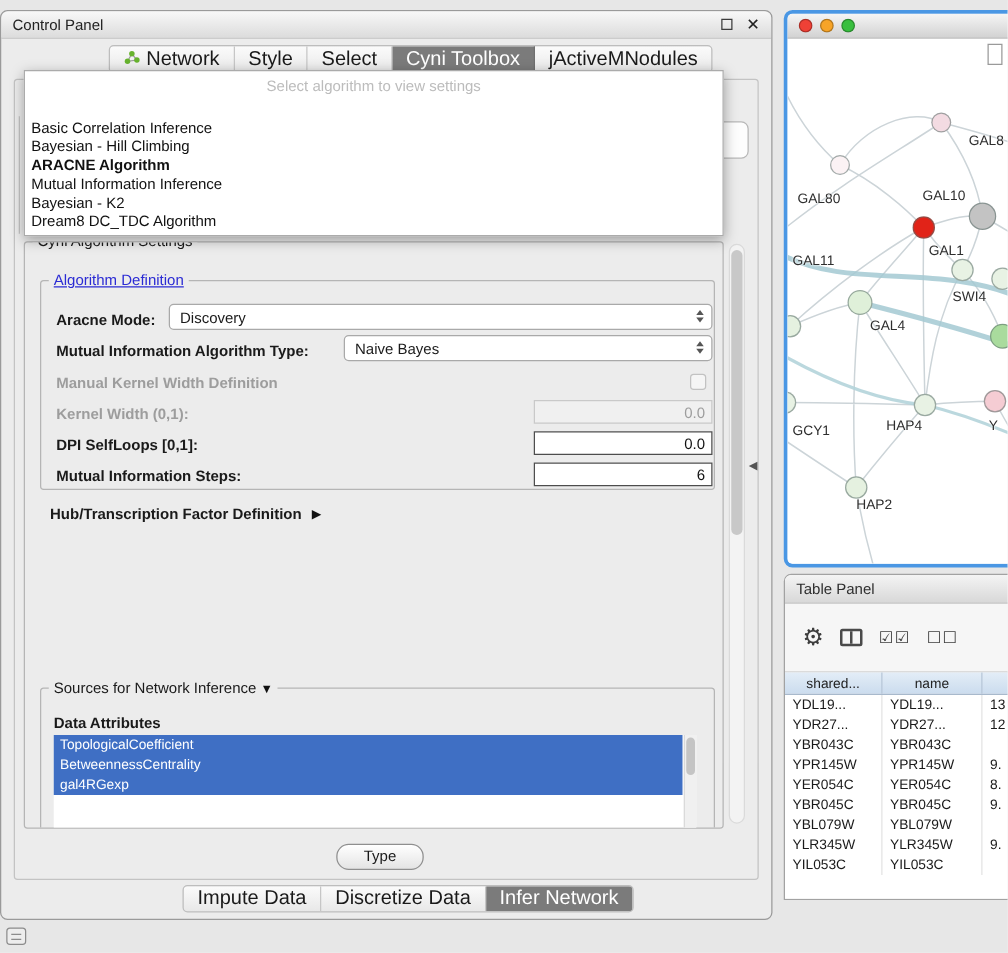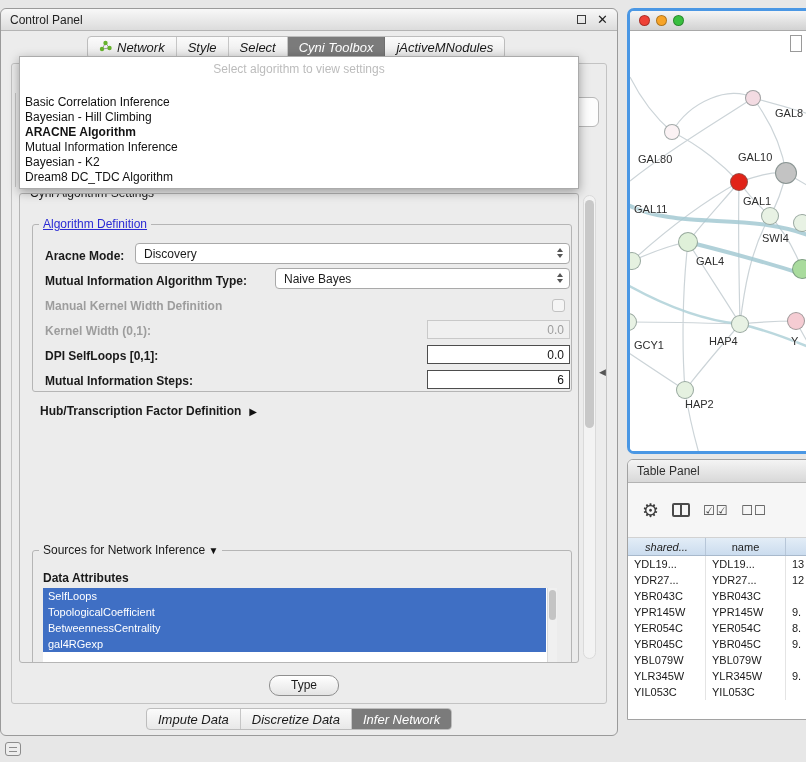--- a/index.html
+++ b/index.html
@@ -10,21 +10,21 @@
   #control-window { position:absolute; left:0; top:8px; width:618px; height:728px; background:#ececec; border:1px solid #9a9a9a; border-radius:6px; }
   .cp-titlebar { position:absolute; left:0; top:0; right:0; height:22px; background:linear-gradient(#f8f8f8,#dcdcdc); border-bottom:1px solid #b4b4b4; border-radius:6px 6px 0 0; display:flex; align-items:center; padding:0 9px; }
   .cp-title { font-size:12px; color:#222; }
   .flex-sp { flex:1; }
   .float-icon { width:9px; height:9px; border:1.5px solid #3c3c3c; margin-right:11px; }
   .close-icon { font-size:13px; font-weight:bold; color:#222; line-height:12px; }
 
   .seg-tabs { position:absolute; height:23px; display:flex; border:1px solid #bdbdbd; border-radius:4px; overflow:hidden; background:linear-gradient(#fbfbfb,#e8e8e8); }
   #top-tabs { left:86px; top:27px; }
   #bottom-tabs { left:145px; top:699px; height:22px; }
-  .tab { display:flex; align-items:center; gap:5px; padding:0 11px; font-size:13px; color:#1a1a1a; border-right:1px solid #c6c6c6; white-space:nowrap;font-style:italic; }
+  .tab { display:flex; align-items:center; gap:5px; padding:0 11px; font-size:16px; color:#1a1a1a; border-right:1px solid #c6c6c6; white-space:nowrap; }
   .tab:last-child { border-right:none; }
   .tab.selected { background:var(--tab-dark,#7b7b7b); color:#fff; border-right-color:#6f6f6f; }
 
   #content-panel { position:absolute; left:10px; top:54px; width:596px; height:641px; border:1px solid #c3c3c3; border-radius:3px; }
   #fragment-line { position:absolute; left:14px; top:84px; width:1px; height:94px; background:#c4c4c4; }
   #fragment-box { position:absolute; left:556px; top:88px; width:42px; height:30px; border:1px solid #b8b8b8; border-radius:6px; background:#fdfdfd; }
 
   
   #algo-popup { position:absolute; left:18px; top:47px; width:560px; height:133px; background:#fff; border:1px solid #ababab; box-shadow:0 3px 10px rgba(0,0,0,.35); z-index:10; }
   .popup-placeholder { height:18px; margin-top:3px; line-height:18px; text-align:center; color:#bcbcbc; font-size:12px; }
@@ -86,21 +86,21 @@
   #table-window { position:absolute; left:627px; top:459px; width:186px; height:261px; border:1px solid #a2a2a2; border-radius:6px 6px 0 0; background:#fff; overflow:hidden; }
   .tp-titlebar { height:23px; background:linear-gradient(#f4f4f4,#d8d8d8); border-bottom:1px solid #b3b3b3; display:flex; align-items:center; padding-left:9px; font-size:12px; color:#2e2e2e; }
   #tp-toolbar { height:55px; background:#f6f6f6; border-bottom:1px solid #d2d2d2; display:flex; align-items:center; gap:13px; padding-left:14px; }
   .tb-icon { color:#3d3d3d; display:inline-flex; align-items:center; }
   .tb-gear { font-size:19px; }
   .tb-table { width:18px; height:14px; border:2px solid #4a4a4a; border-radius:2px; position:relative; display:inline-block; }
   .tb-table::before { content:""; position:absolute; left:6px; top:0; bottom:0; width:2px; background:#4a4a4a; }
   .tb-checks { font-size:13px; letter-spacing:1px; }
   #tp-header { display:flex; height:18px; background:linear-gradient(#e3edf7,#cbdcee); border-bottom:1px solid #a8b9cc; }
   .th { font-size:11px; display:flex; align-items:center; justify-content:center; border-right:1px solid #b7c6d8; color:#222; }
-  .th:nth-child(1){ width:78px;font-style:italic; } .th:nth-child(2){ width:80px; } .th:nth-child(3){ flex:1; border-right:none; }
+  .th:nth-child(1){ width:78px; } .th:nth-child(2){ width:80px; } .th:nth-child(3){ flex:1; border-right:none; }
   #tp-body { position:absolute; left:0; right:0; top:96px; bottom:0; background:#fff; }
   .tr { display:flex; height:16px; }
   .td { font-size:11px; line-height:16px; padding-left:6px; border-right:1px solid #e4e4e4; white-space:nowrap; overflow:hidden; }
   .td:nth-child(1){ width:78px; } .td:nth-child(2){ width:80px; } .td:nth-child(3){ flex:1; border-right:none; }
 
   #dock-icon { position:absolute; left:5px; top:742px; width:16px; height:14px; border:1px solid #8c8c8c; border-radius:3px; background:#ededed; }
   #dock-icon::before, #dock-icon::after { content:""; position:absolute; left:3px; right:3px; height:1px; background:#8c8c8c; }
   #dock-icon::before { top:4px; } #dock-icon::after { top:8px; }
 </style>
 </head>
@@ -197,21 +197,20 @@
     </div>
 
 
     <div id="sources-box" class="gbox">
       <span class="gtitle">
         <span>Sources for Network Inference</span>
         <span class="tri">▼</span>
       </span>
       <span id="attr-label">Data Attributes</span>
       <div id="attr-list">
-        <div class="attr-item">SelfLoops</div>
           <div class="attr-item">TopologicalCoefficient</div>
           <div class="attr-item">BetweennessCentrality</div>
           <div class="attr-item">gal4RGexp</div>
           <div id="attr-scroll">
             <div id="attr-thumb"></div>
           </div>
       </div>
     </div>
   </div>
 

